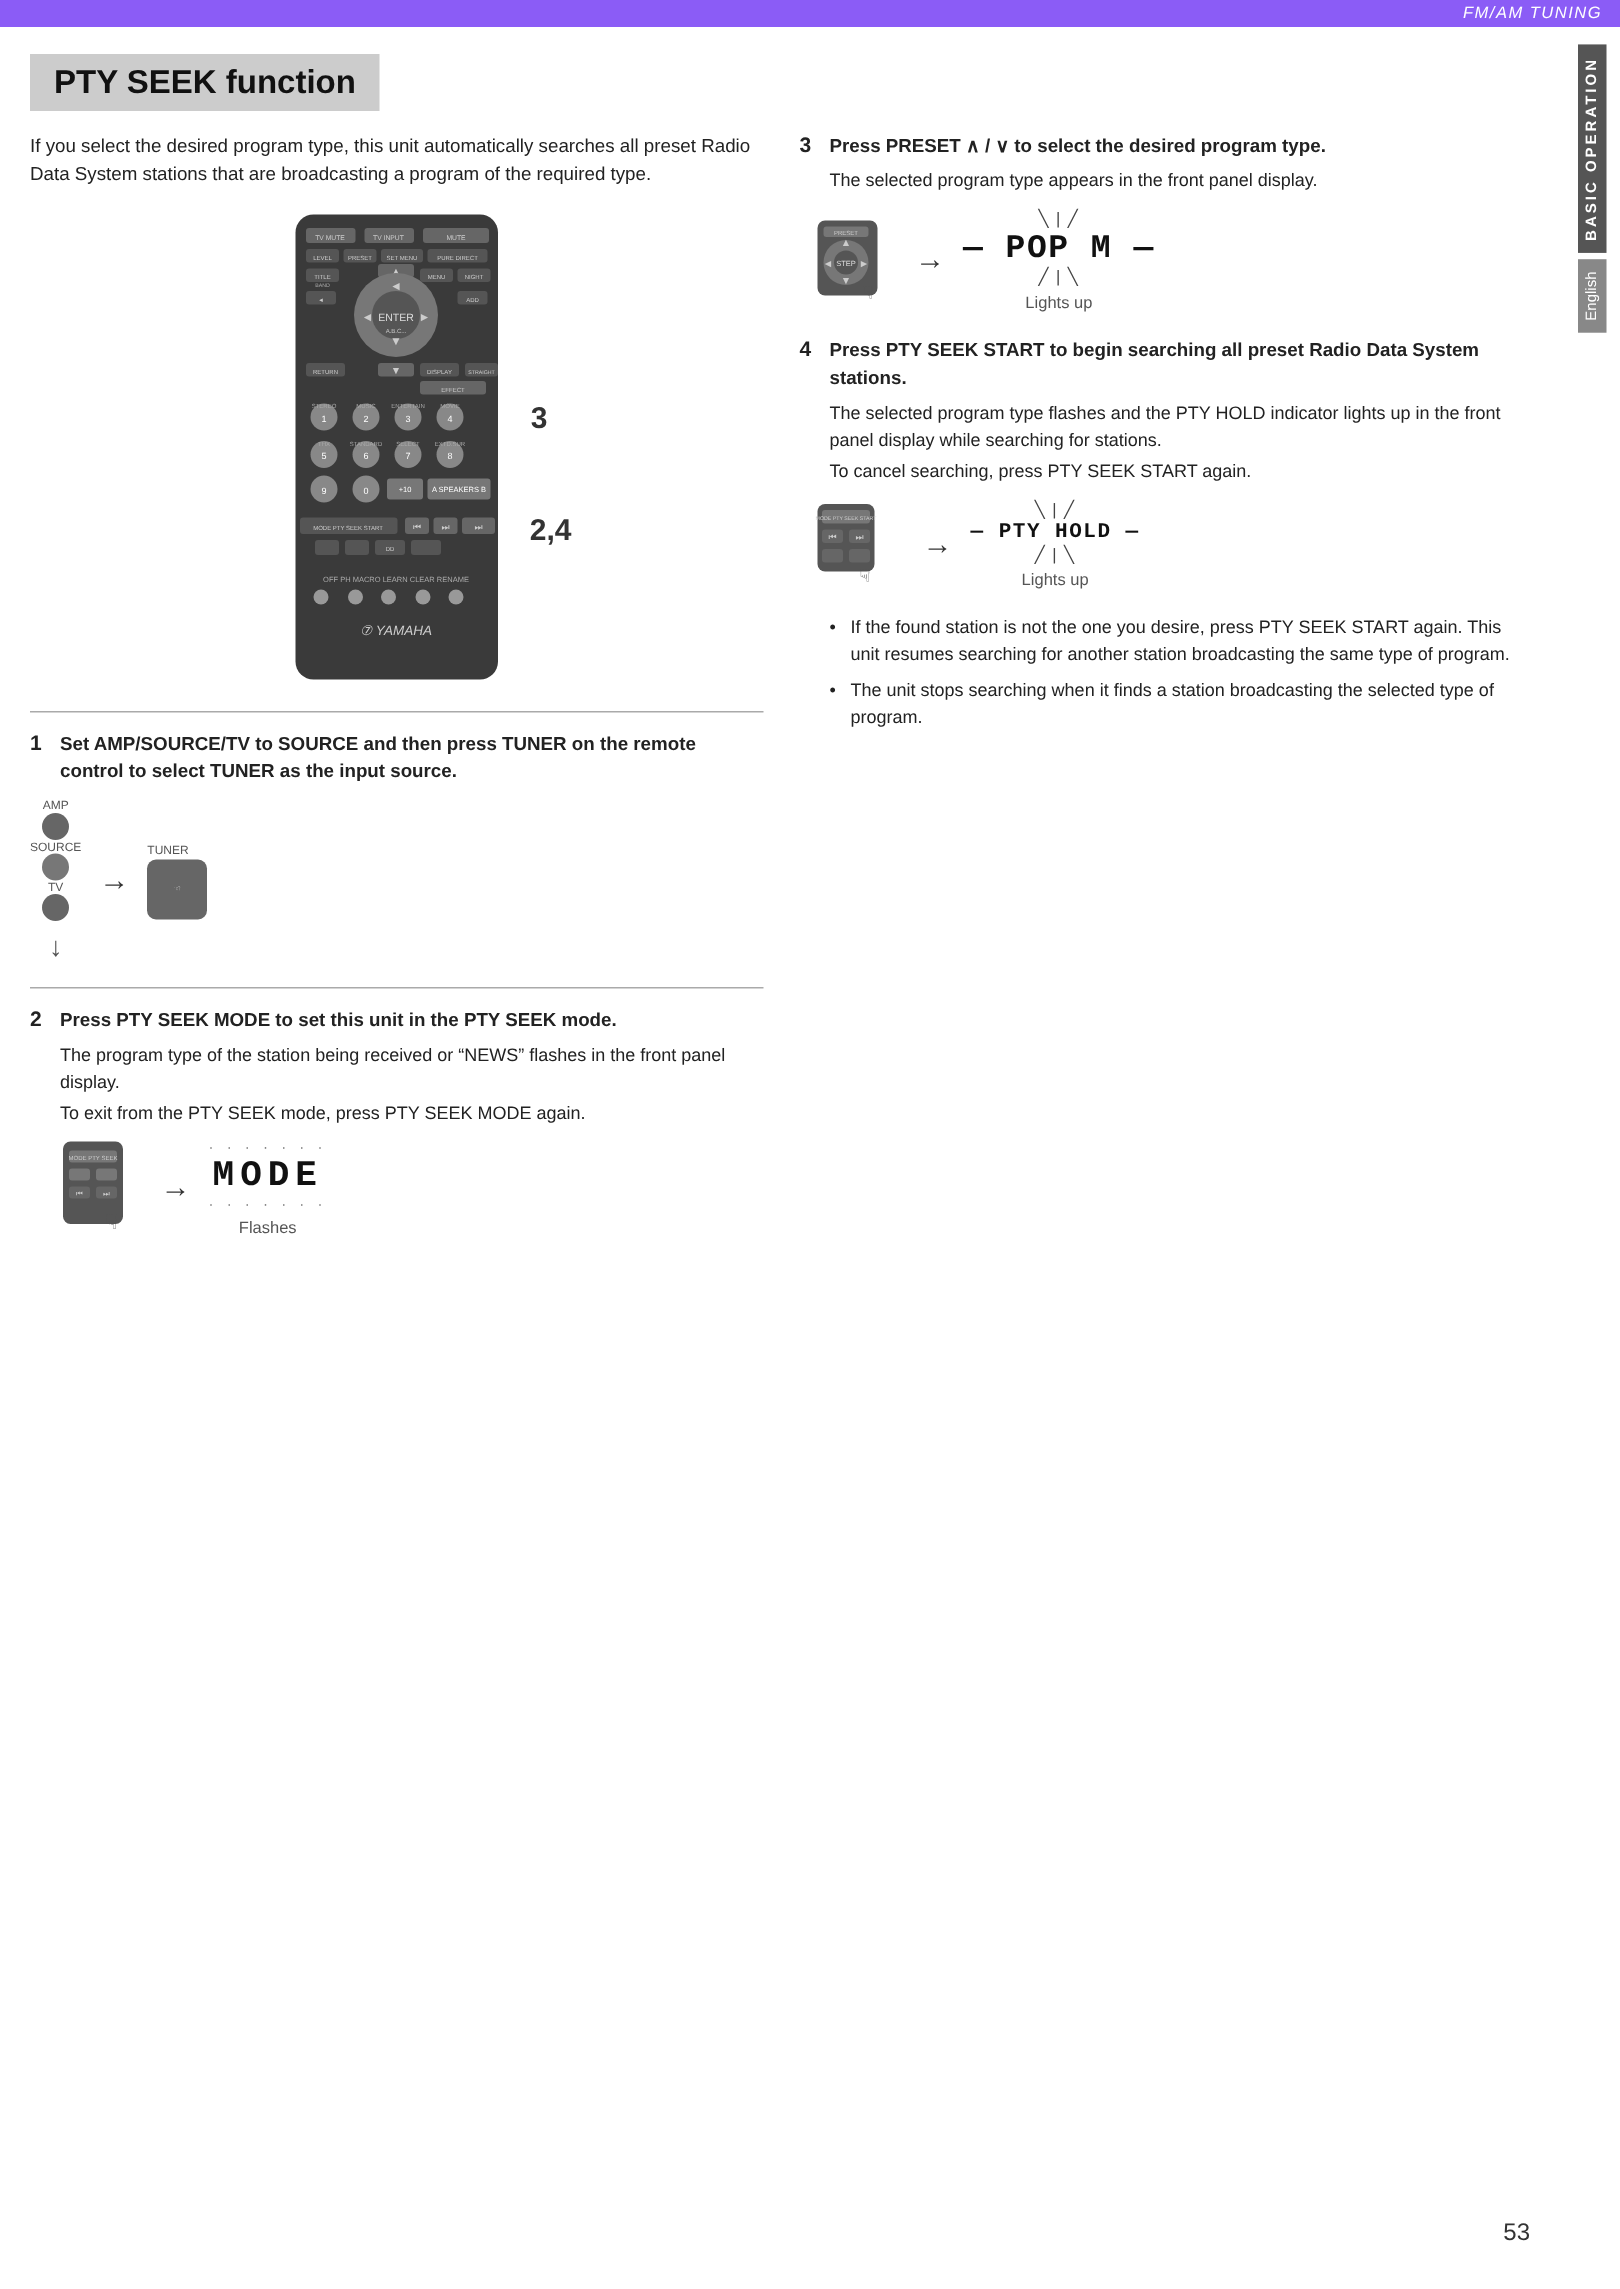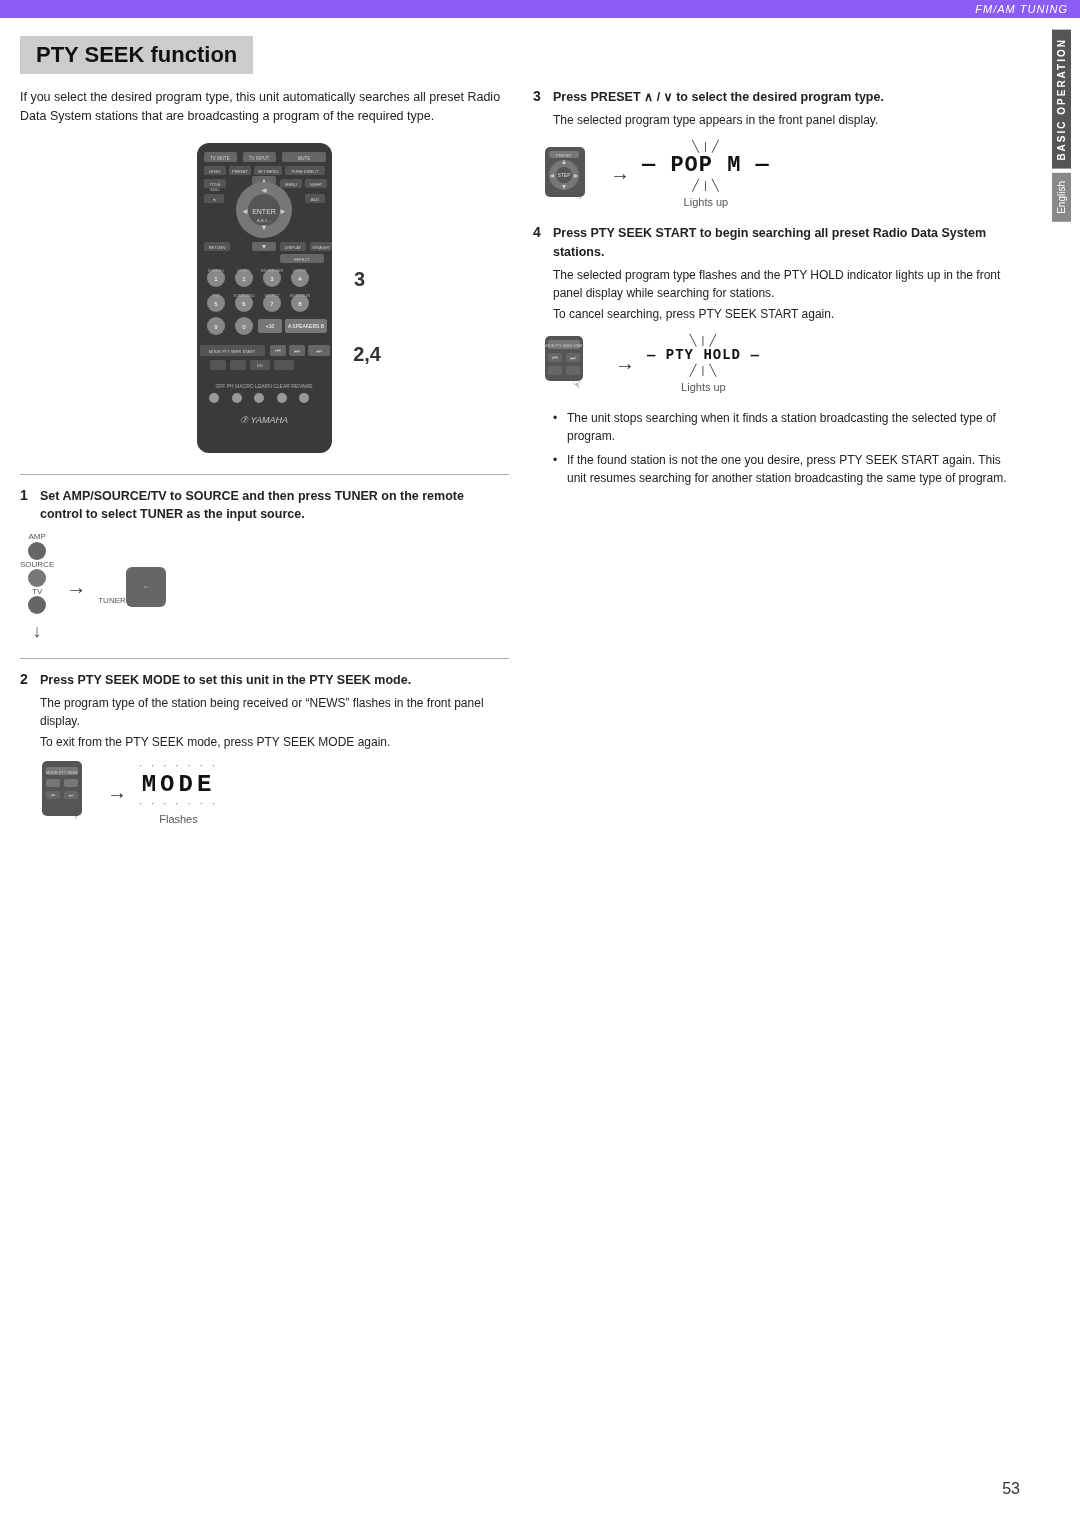--- a/index.html
+++ b/index.html
@@ -358,21 +358,21 @@
               <div style="width:18px;height:18px;border-radius:50%;background:#666;display:flex;align-items:center;justify-content:center;"></div>
               <div style="font-size:8px;color:#555;">SOURCE</div>
               <div style="width:18px;height:18px;border-radius:50%;background:#777;display:flex;align-items:center;justify-content:center;"></div>
               <div style="font-size:8px;color:#555;">TV</div>
               <div style="width:18px;height:18px;border-radius:50%;background:#666;display:flex;align-items:center;justify-content:center;"></div>
             </div>
             <div style="font-size:18px;color:#555;margin-top:4px;">↓</div>
           </div>
           <div class="arrow">→</div>
 
-          <div style="display:flex;align-items:flex-end;">
+          <div style="display:flex;flex-direction:column;align-items:flex-start;">
             <div style="font-size:8px;color:#555;margin-bottom:2px;">TUNER</div>
             <div style="width:40px;height:40px;background:#666;border-radius:6px;display:flex;align-items:center;justify-content:center;font-size:5px;color:#eee;">
               
               ☜
             </div>
           </div>
         </div>
       </div>
 
       <hr class="divider">
@@ -485,22 +485,22 @@
           <div class="pty-display-box">
             <div style="font-size:11px;color:#444;letter-spacing:1px;line-height:1.3;">╲  |  ╱</div>
             <div style="font-family:'Courier New',monospace;font-size:14px;font-weight:bold;letter-spacing:1px;color:#111;">— PTY HOLD —</div>
             <div style="font-size:11px;color:#444;letter-spacing:1px;line-height:1.3;">╱  |  ╲</div>
             <div style="font-size:11px;color:#555;margin-top:4px;">Lights up</div>
           </div>
         </div>
       </div>
 
       <ul class="bullet-list" style="margin-top:14px;">
+        <li>If the found station is not the one you desire, press PTY SEEK START again. This unit resumes searching for another station broadcasting the same type of program.</li>
         <li>The unit stops searching when it finds a station broadcasting the selected type of program.</li>
-        <li>If the found station is not the one you desire, press PTY SEEK START again. This unit resumes searching for another station broadcasting the same type of program.</li>
       </ul>
 
     </div>
 
   </div>
 
 </div>
 
 <div class="page-number">53</div>
 

